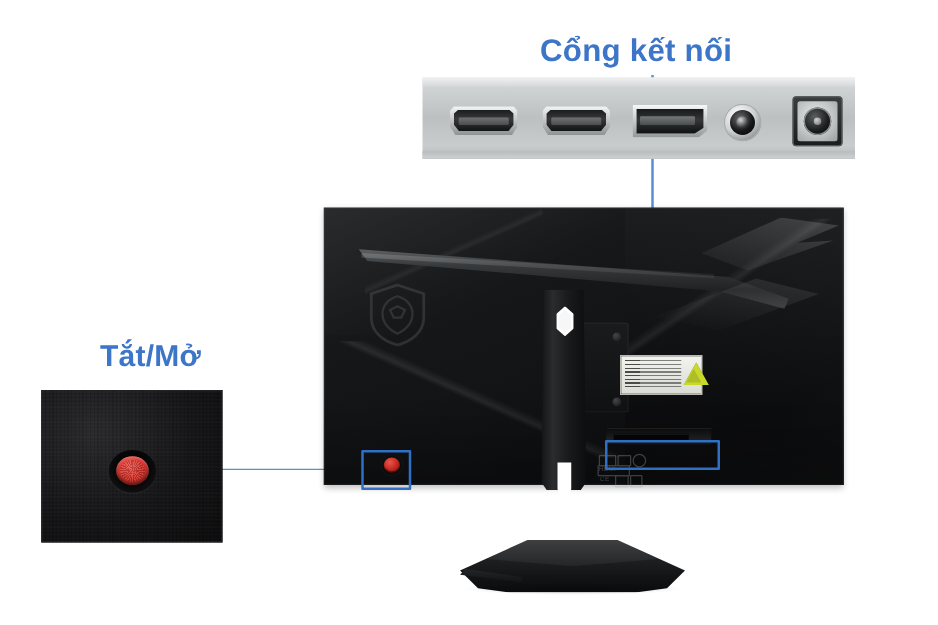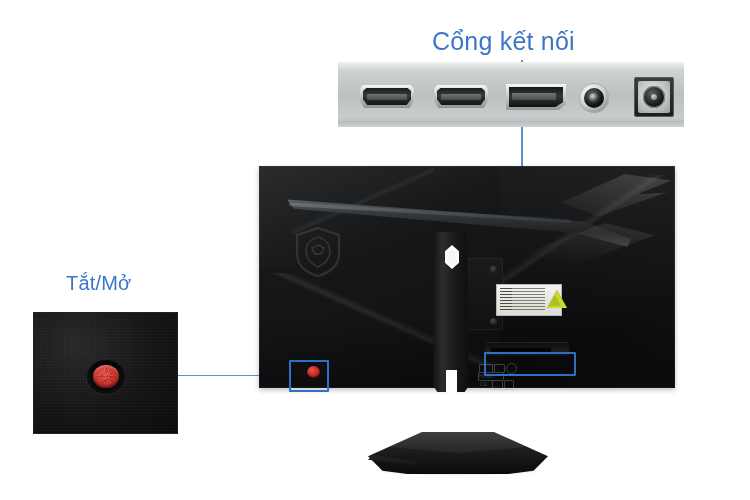--- a/index.html
+++ b/index.html
@@ -5,25 +5,25 @@
   html,body{margin:0;padding:0;}
   body{
     width:750px;height:500px;background:#ffffff;
     font-family:"Liberation Sans","DejaVu Sans",sans-serif;
     overflow:hidden;position:relative;
   }
   #stage{position:absolute;left:0;top:0;width:750px;height:500px;}
 
   
   .callout-label{
-    position:absolute;color:#3d76c8;font-weight:400;
+    position:absolute;color:#3d76c8;font-weight:700;
     white-space:nowrap;letter-spacing:.2px;
   }
   #label-ports{left:432px;top:27px;font-size:25px;}
-  #label-power{left:66px;top:272px;font-size:20px;}
+  #label-power{left:80px;top:272px;font-size:24px;}
 
   
   .conn{position:absolute;background:#5b8fd4;}
   #conn-ports-v{left:521px;top:126px;width:2px;height:232px;}
   #conn-power-h{left:132px;top:375px;height:1px;width:165px;}
   #conn-ports-stub{left:521px;top:60px;width:2px;height:8px;}
 
   
   .hl-box{position:absolute;border:2px solid #2f6fc4;border-radius:1px;}
   #hl-power{left:289px;top:360px;width:36px;height:28px;}

